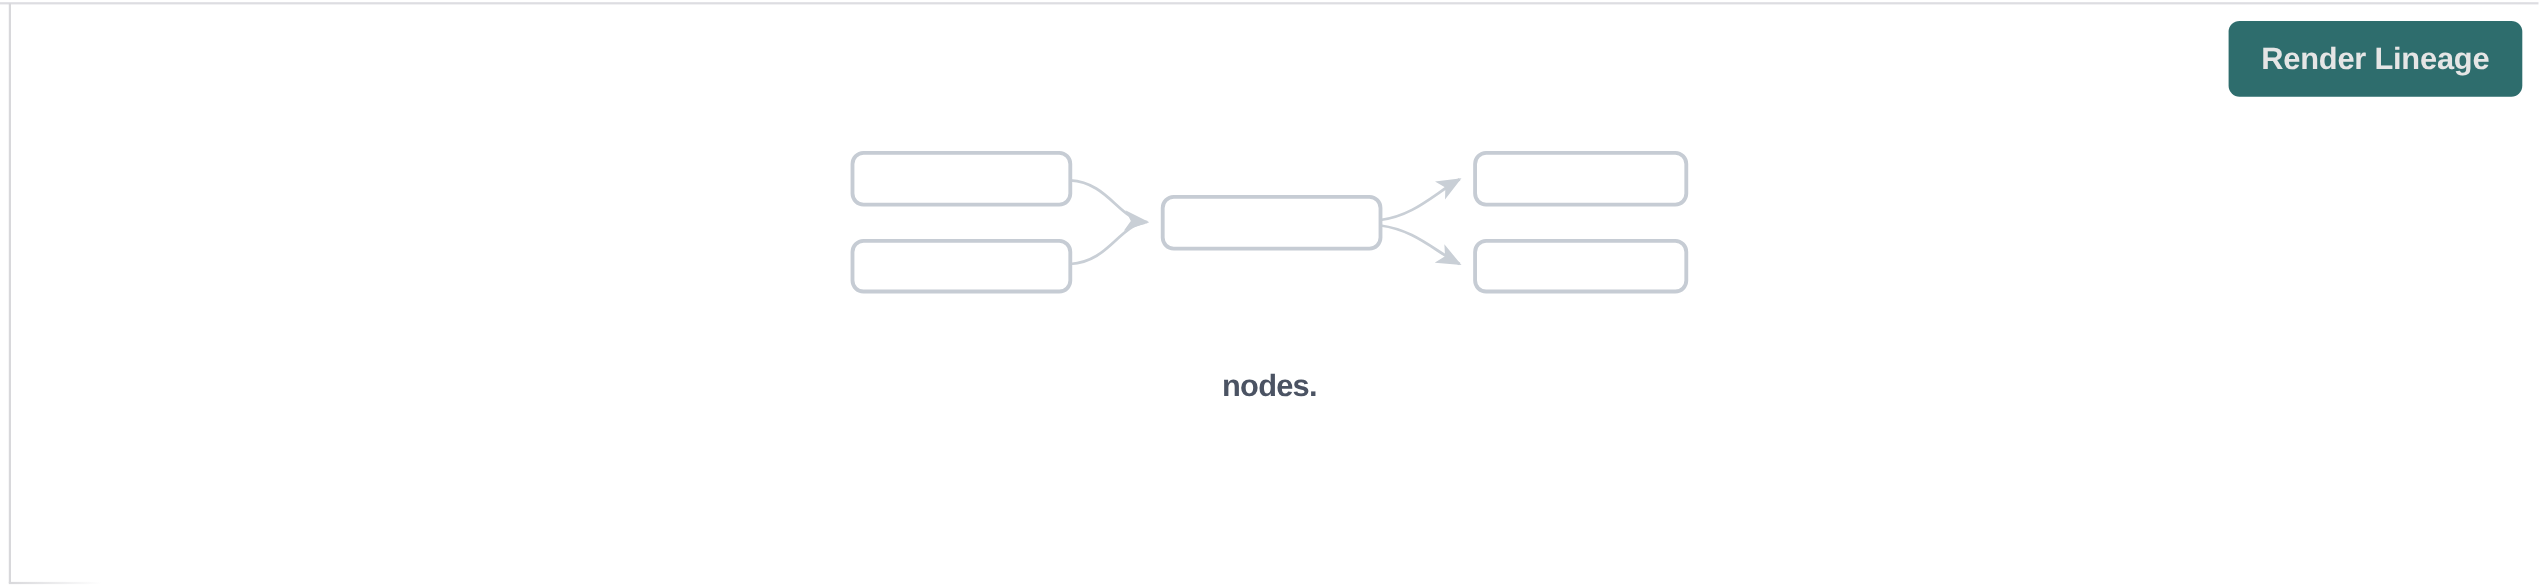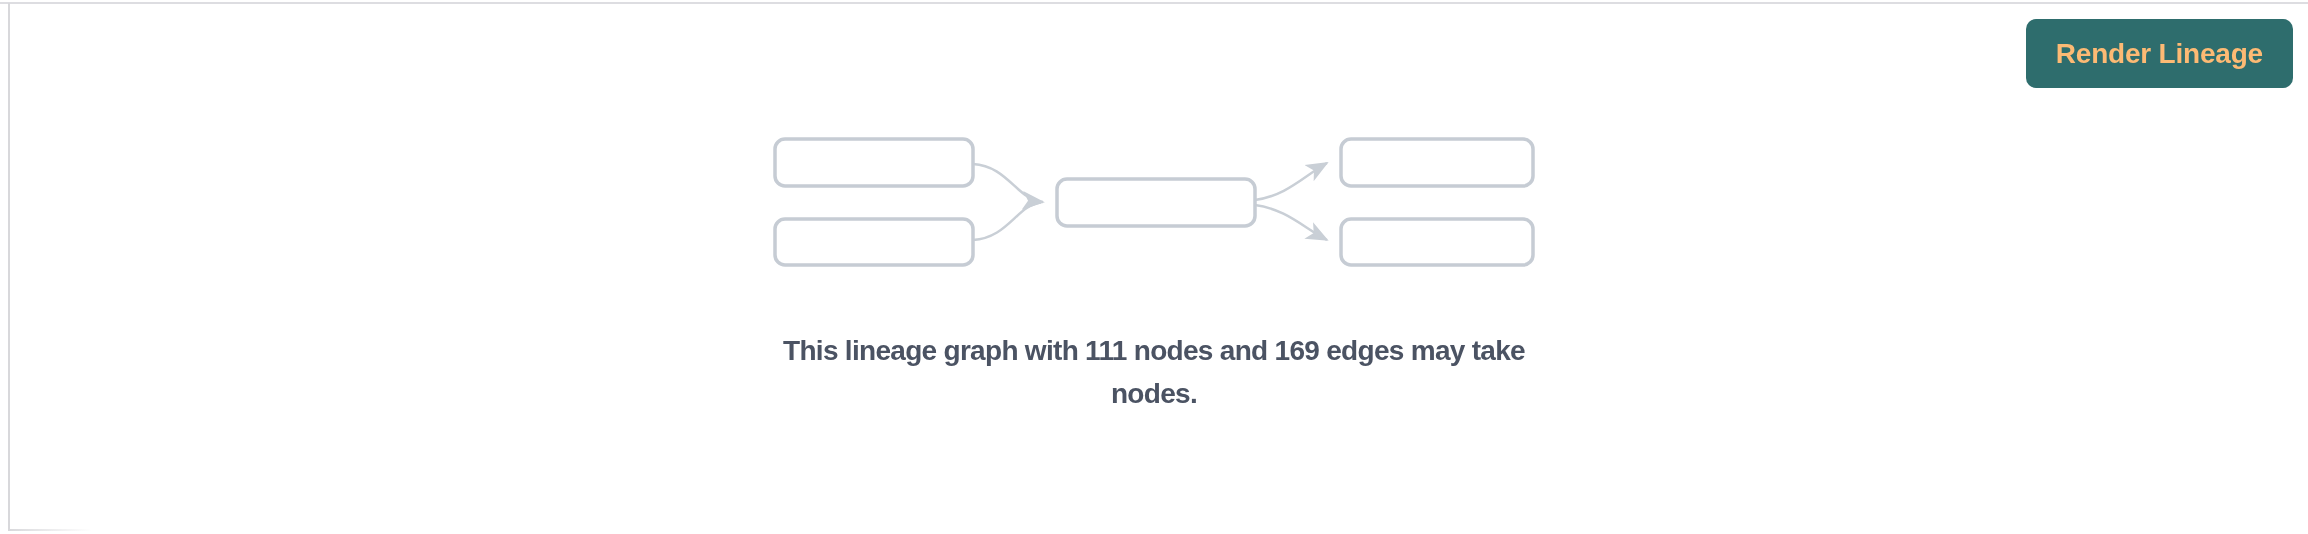--- a/index.html
+++ b/index.html
@@ -34,21 +34,21 @@
     width: 84px; height: 2px;
     background: linear-gradient(to right, var(--panel_border_soft, #d8d8db), #ffffff);
   }
   
   .render-btn {
     position: absolute;
     top: 19px; right: 15px;
     height: 69px;
     padding: 0 30px;
     background: var(--accent_teal, #2e6d6d);
-    color: #fdba74;
+    color: #e5e5e5;
     font-size: 28px;
     font-weight: bold;
     font-family: "Liberation Sans", sans-serif;
     border: none;
     border-radius: 10px;
     display: flex;
     align-items: center;
     justify-content: center;
     cursor: pointer;
     letter-spacing: -0.2px;
@@ -110,17 +110,16 @@
     <path class="edge" d="M494,77 C525,81 543,100 566,112" marker-end="url(#arrow)"></path>
 
     <rect x="14" y="11" width="198" height="47" rx="10"></rect>
     <rect x="14" y="91" width="198" height="46" rx="10"></rect>
     <rect x="296" y="51" width="198" height="47" rx="10"></rect>
     <rect x="580" y="11" width="192" height="47" rx="10"></rect>
     <rect x="580" y="91" width="192" height="46" rx="10"></rect>
   </svg>
 
   <div class="warning">
-    <div>This lineage graph with 111 nodes and 169 edges may take</div>
     <div>nodes.</div>
   </div>
 
 </div>
 
 </body></html>

